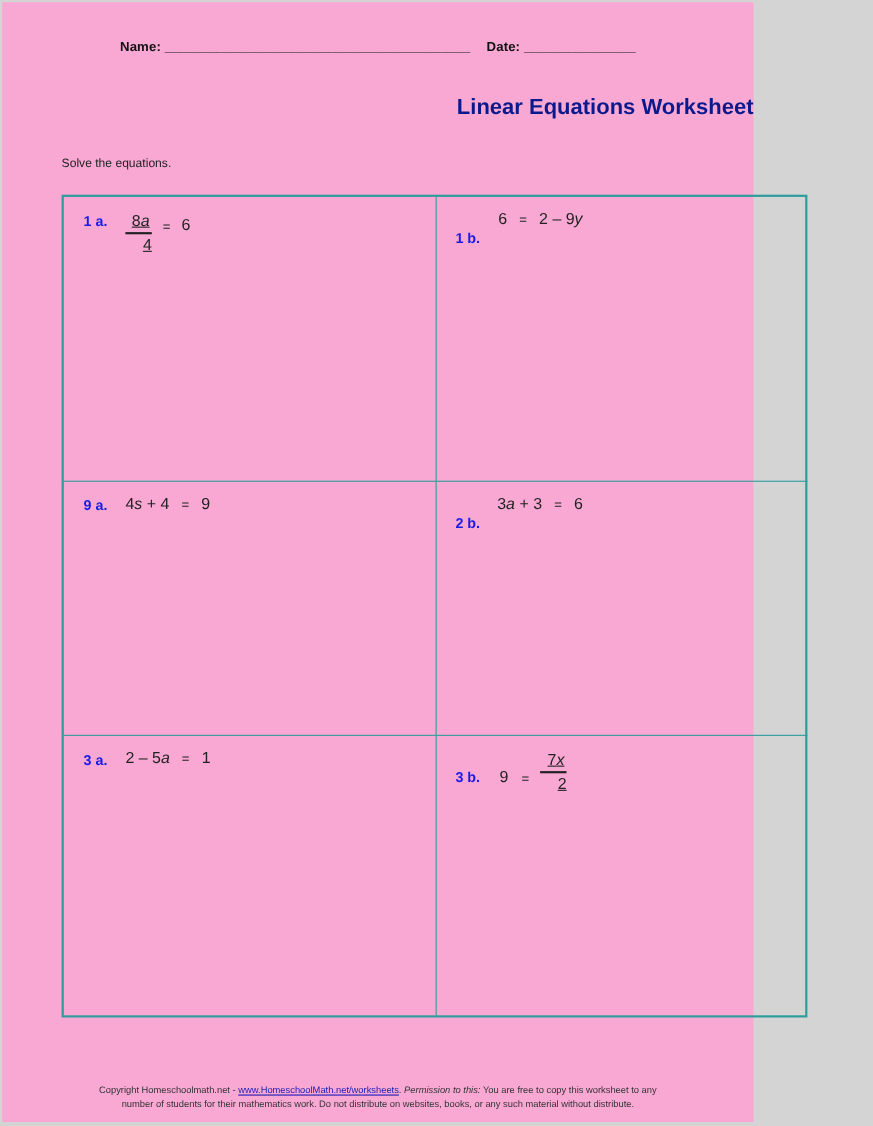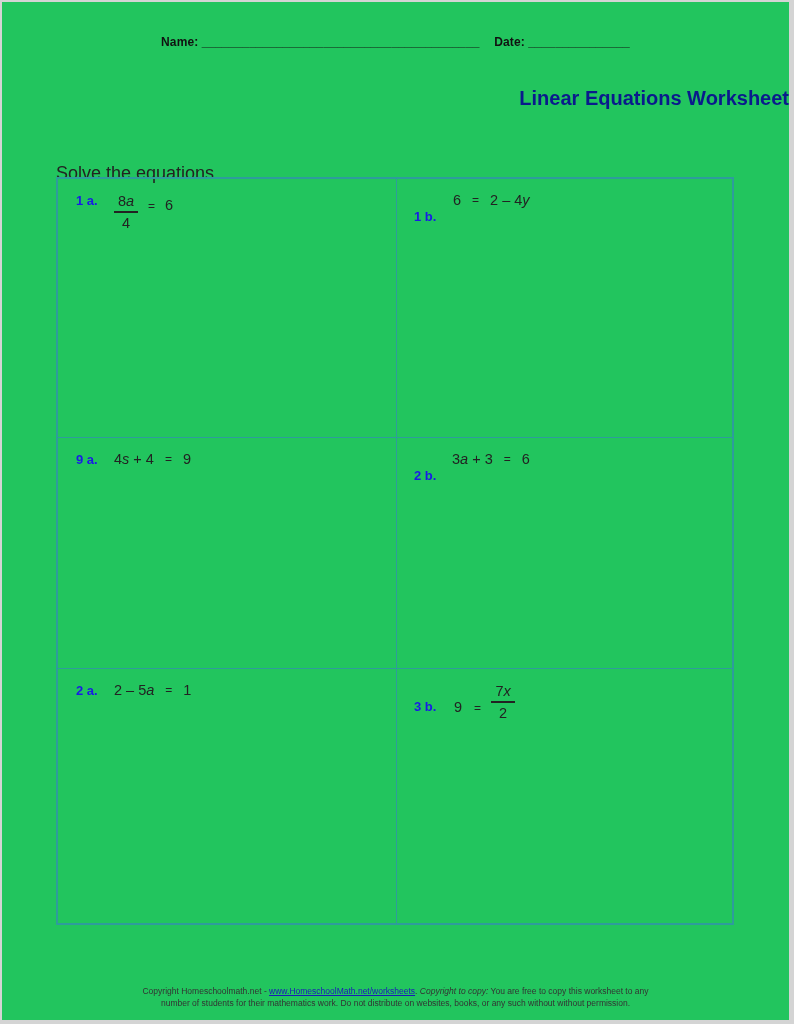--- a/index.html
+++ b/index.html
@@ -4,36 +4,36 @@
   <style>
     html, body { margin: 0; padding: 0; }
     body {
       width: 794px; height: 1024px; overflow: hidden;
       background: #d4d4d4;
       font-family: "Liberation Sans", sans-serif;
       position: relative;
     }
     .page {
       position: absolute; left: 2px; top: 2px;
-      width: 787px; height: 1018px;
-      background: #22c55e;
+      width: 683px; height: 1018px;
+      background: #f9a8d4;
     }
     .header-line {
       position: absolute; top: 33px; left: 0; width: 100%;
       text-align: center; font-size: 12px; font-weight: bold; color: #111;
       letter-spacing: 0.1px;
     }
     .header-line .gap { display: inline-block; width: 8px; }
     .title {
       position: absolute; top: 85px; left: 0; width: 100%;
       text-align: right; font-size: 20px; font-weight: bold; color: #0a1a8c;
     }
     .instructions {
       position: absolute; top: 141px; left: 54px;
-      font-size: 18px; color: #222; margin-top: 20px;
+      font-size: 11px; color: #222;
     }
     .grid {
       position: absolute; left: 54px; top: 175px;
       width: 678px; height: 748px;
       border: 2px solid #2e9c9c;
       box-sizing: border-box;
       display: grid;
       grid-template-columns: 339px 337px;
       grid-template-rows: 259px 231px 254px;
     }
@@ -47,22 +47,23 @@
     .cell.col-b .label { left: 17px; margin-top: 16px; }
     .eq {
       position: absolute; top: 12px; left: 56px;
       font-size: 14.5px; color: #222;
       display: flex; align-items: flex-start; gap: 0;
       white-space: pre;
     }
     .cell.col-b .eq { left: 55px; }
     .eq i { font-style: italic; }
     .frac {
-      display: inline-flex; flex-direction: column; align-items: center;
+      display: inline-flex; flex-direction: column; align-items: flex-end;
       margin-top: 2px;
+      text-decoration: underline;
     }
     .frac .num { padding: 0 2px 2px 2px; }
     .frac .bar { width: 24px; height: 2px; background: #222; }
     .frac .den { padding-top: 2px; }
     .op { display: inline-block; }
     .footer {
       position: absolute; top: 983px; left: 0; width: 100%;
       text-align: center; font-size: 8.5px; color: #333; line-height: 12px;
     }
     .footer a { color: #1a1ab8; font-weight: normal; text-decoration: underline; }
@@ -98,21 +99,21 @@
         <span class="op" style="margin:8px 10px 0 10px;font-size:12px;">=</span>
         <span style="margin-top:6px;">6</span>
       </div>
     </div>
 
     <div class="cell col-b row-1">
       <span class="label">1 b.</span>
       <div class="eq" style="top:13px;left:56px;">
         <span>6</span>
         <span class="op" style="margin:1px 11px 0 11px;font-size:12px;">=</span>
-        <span>2 – 4</span><i>y</i>
+        <span>2 – 9</span><i>y</i>
       </div>
     </div>
 
     <div class="cell col-a row-2">
       <span class="label">9 a.</span>
       <div class="eq" style="top:13px;">
         <span>4</span><i>s</i><span> + 4</span>
         <span class="op" style="margin:1px 11px 0 11px;font-size:12px;">=</span>
         <span>9</span>
       </div>
@@ -121,21 +122,21 @@
     <div class="cell col-b row-2">
       <span class="label">2 b.</span>
       <div class="eq" style="top:13px;">
         <span>3</span><i>a</i><span> + 3</span>
         <span class="op" style="margin:1px 11px 0 11px;font-size:12px;">=</span>
         <span>6</span>
       </div>
     </div>
 
     <div class="cell col-a row-3">
-      <span class="label">2 a.</span>
+      <span class="label">3 a.</span>
       <div class="eq" style="top:13px;">
         <span>2 – 5</span><i>a</i>
         <span class="op" style="margin:1px 11px 0 11px;font-size:12px;">=</span>
         <span>1</span>
       </div>
     </div>
 
     <div class="cell col-b row-3">
       <span class="label">3 b.</span>
       <div class="eq" style="top:12px;left:57px;">
@@ -146,18 +147,18 @@
           <span class="bar"></span>
           <span class="den">2</span>
         </span>
       </div>
     </div>
 
   </div>
 
   <div class="footer">
     <div>
-      <span>Copyright Homeschoolmath.net - </span><a>www.HomeschoolMath.net/worksheets</a><span>.  </span><em>Copyright to copy:</em><span> You are free to copy this worksheet to any</span>
+      <span>Copyright Homeschoolmath.net - </span><a>www.HomeschoolMath.net/worksheets</a><span>.  </span><em>Permission to this:</em><span> You are free to copy this worksheet to any</span>
     </div>
-    <div>number of students for their mathematics work. Do not distribute on websites, books, or any such without without permission.</div>
+    <div>number of students for their mathematics work. Do not distribute on websites, books, or any such material without distribute.</div>
   </div>
 
 </div>
 
 </body></html>

